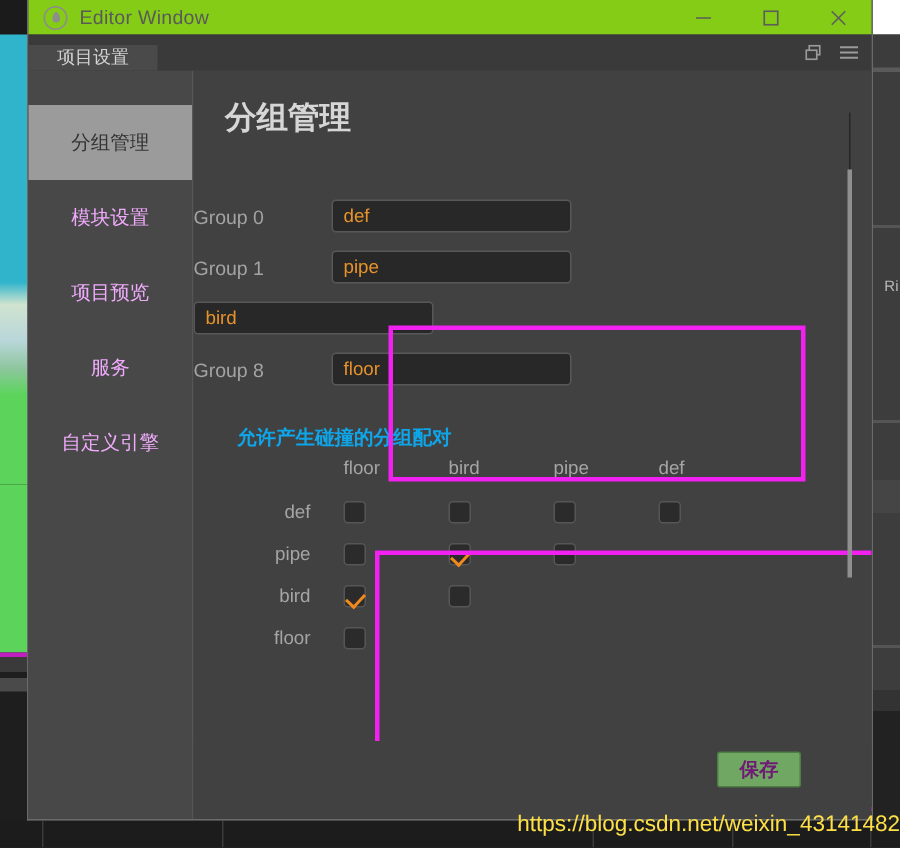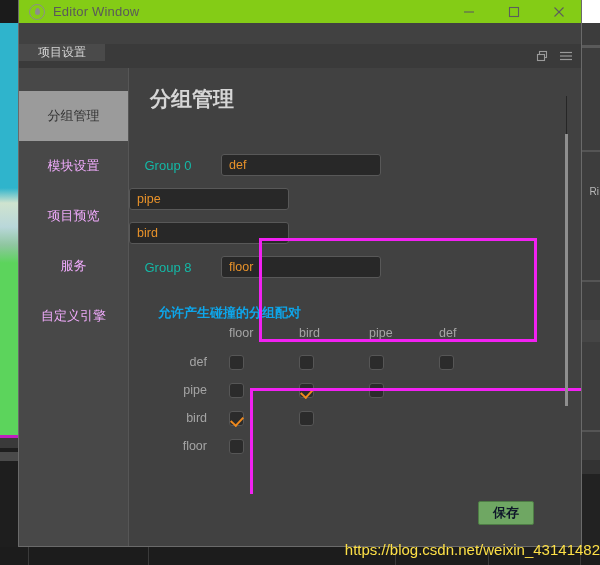--- a/index.html
+++ b/index.html
@@ -87,21 +87,21 @@
   .win-ctrls { position: absolute; right: 0; top: 0; height: 23px; display: flex; }
   .win-btn {
     width: 45px; height: 23px; display: flex; align-items: center; justify-content: center;
     color: #5d5d5d;
   }
   .win-btn svg { display: block; }
 
   
   .tabbar {
     height: 24px; background: #3a3a3a; flex: 0 0 24px;
-    display: flex; align-items: flex-start; position: relative; margin-top: 21px;
+    display: flex; align-items: flex-end; position: relative;
   }
   .tab {
     width: 86px; background: #4a4a4a;
     display: flex; align-items: center; justify-content: center;
     font-size: 12px; color: #d4d4d4;
   }
   .tabbar-right {
     position: absolute; right: 4px; top: 0; height: 24px;
     display: flex; align-items: center; gap: 10px; padding-right: 4px;
   }
@@ -127,22 +127,22 @@
   }
   .page-title {
     font-size: 21px; font-weight: bold; color: #d6d6d6;
     position: absolute; left: 21px; top: 17px;
   }
 
   
   .groups { position: absolute; left: 0; top: 80px; width: 100%; }
   .grow { height: 34px; display: flex; align-items: center; }
   .glabel {
-    width: 92px; text-align: center; padding-right: 14px;
-    font-size: 13px; color: #14b8a6;
+    width: 92px; text-align: left; padding-right: 14px;
+    font-size: 13px; color: #a3a3a3;
   }
   .ginput {
     width: 160px; height: 22px; background: #282828;
     border: 1px solid #585858; border-radius: 3px;
     display: flex; align-items: center; padding-left: 7px;
     font-size: 12.5px; color: #e8922a;
   }
 
   
   .sec-head {
@@ -190,21 +190,21 @@
   
   .footer {
     position: absolute; left: 0; right: 0; bottom: 0; height: 52px;
     background: #414141;
   }
   .save-btn {
     position: absolute; right: 47px; top: 7px;
     width: 56px; height: 24px; background: #6fa763;
     border: 1px solid #4e7d45; border-radius: 2px;
     display: flex; align-items: center; justify-content: center;
-    font-size: 13px; font-weight: bold; color: #0f172a;
+    font-size: 13px; font-weight: bold; color: #701a75;
   }
   .watermark {
     position: absolute; right: 0px; bottom: 7px;
     font-size: 15px; color: #fde047; white-space: nowrap;
   }
 </style>
 </head>
 <body>
 
 <div id="root">
@@ -306,20 +306,21 @@
       <div class="content">
 
         <div class="page-title">分组管理</div>
 
         <div class="groups">
           <div class="grow">
             <div class="glabel">Group 0</div>
             <div class="ginput">def</div>
           </div>
           <div class="grow">
+            <div class="glabel">Group 1</div>
             <div class="ginput">pipe</div>
           </div>
           <div class="grow">
             <div class="ginput">bird</div>
           </div>
           <div class="grow">
             <div class="glabel">Group 8</div>
             <div class="ginput">floor</div>
           </div>
         </div>

